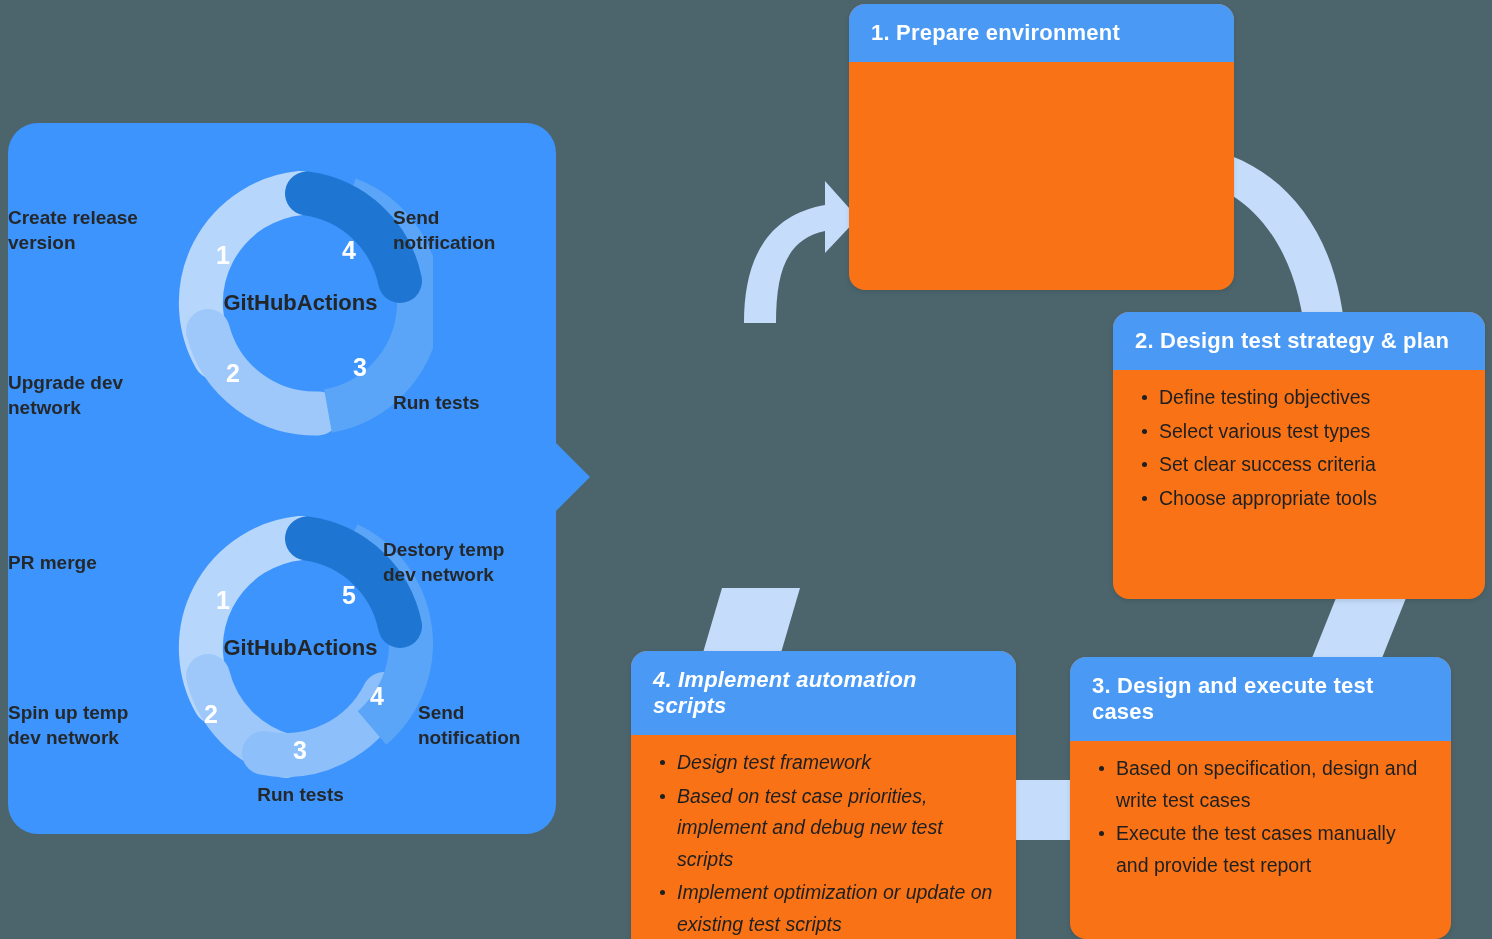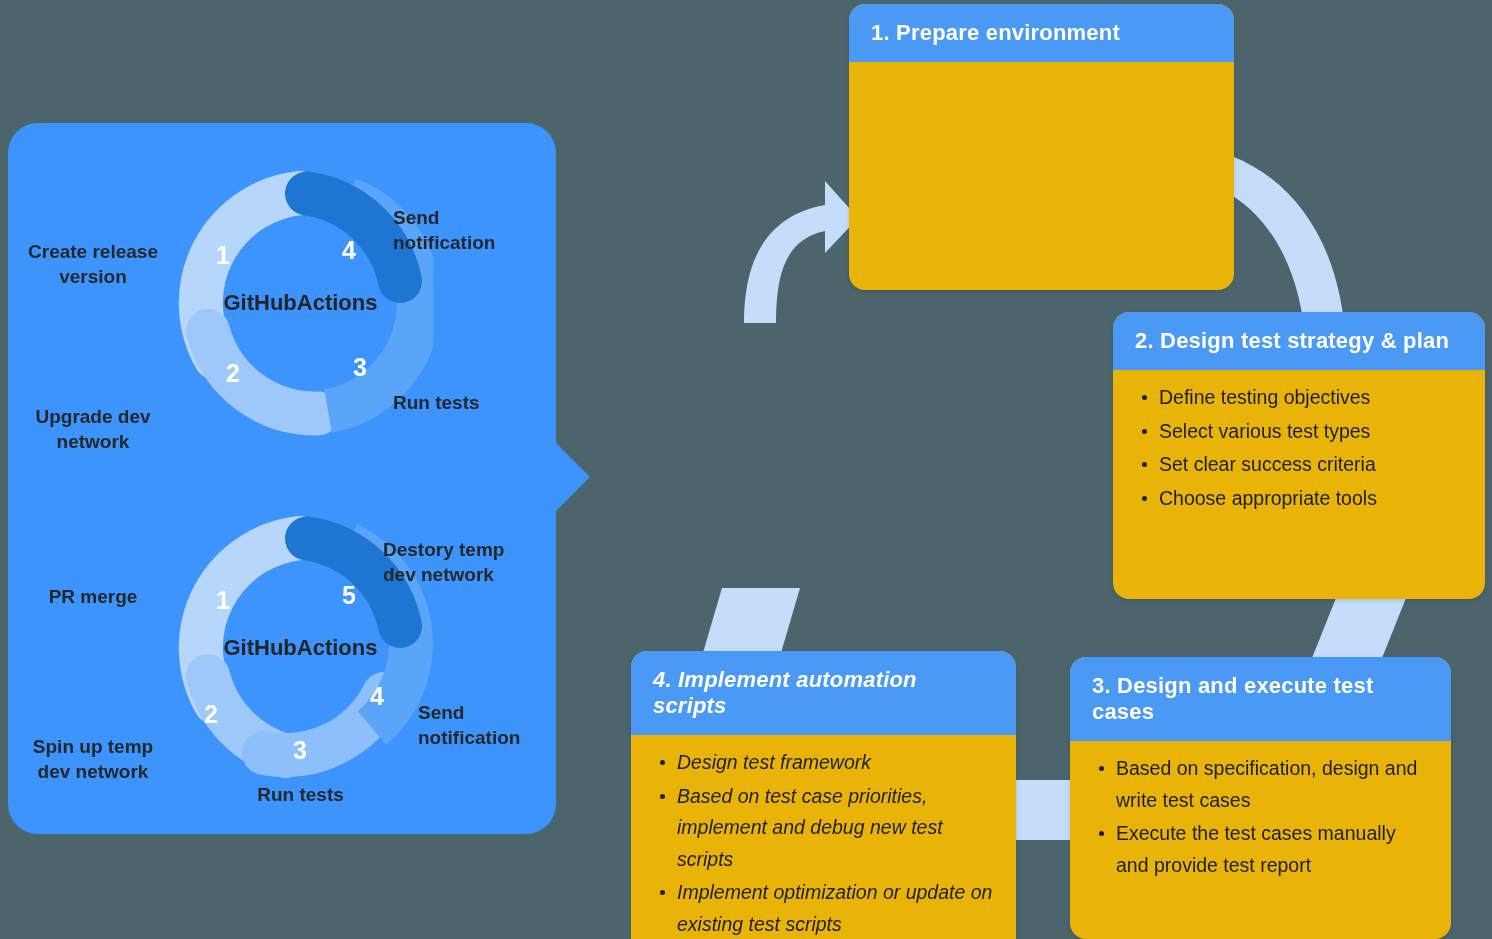--- a/index.html
+++ b/index.html
@@ -37,27 +37,27 @@
   }
   .seg-num{
     position:absolute;color:#ffffff;font-weight:bold;font-size:25px;
     pointer-events:none;
   }
   .outer-label{
     position:absolute;color:#24282b;font-weight:bold;font-size:19px;
     line-height:1.3;
   }
   .ol-right{text-align:left;}
-  .ol-left{text-align:center;margin-top:34px;}
+  .ol-left{text-align:left;}
   .ol-center{text-align:center;}
 
   
   .card{
     position:absolute;border-radius:16px;overflow:hidden;
-    background:#eab308;
+    background:#f97316;
     box-shadow:0 2px 5px rgba(0,0,0,.12);
   }
   .card-head{
     background:#4a9af5;color:#ffffff;
     font-size:22px;font-weight:bold;
     padding:16px 20px 16px 22px;
     letter-spacing:.2px;
   }
   .card-body{padding:12px 20px 16px 22px;}
   .card-body ul{margin:0;padding:0 0 0 22px;list-style:none;}

